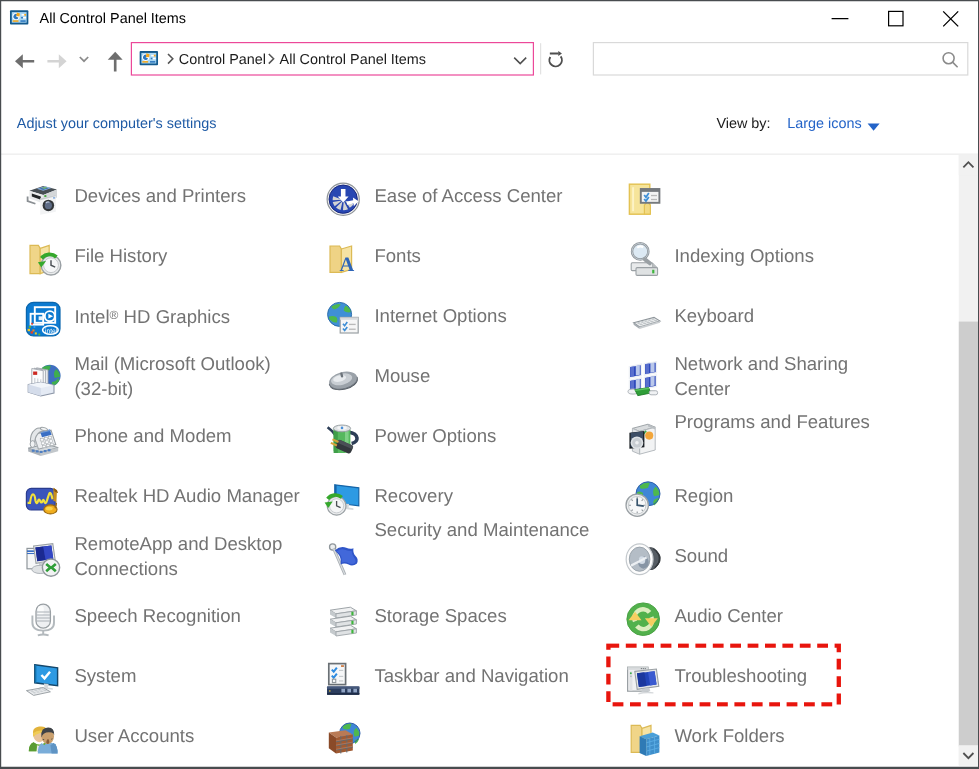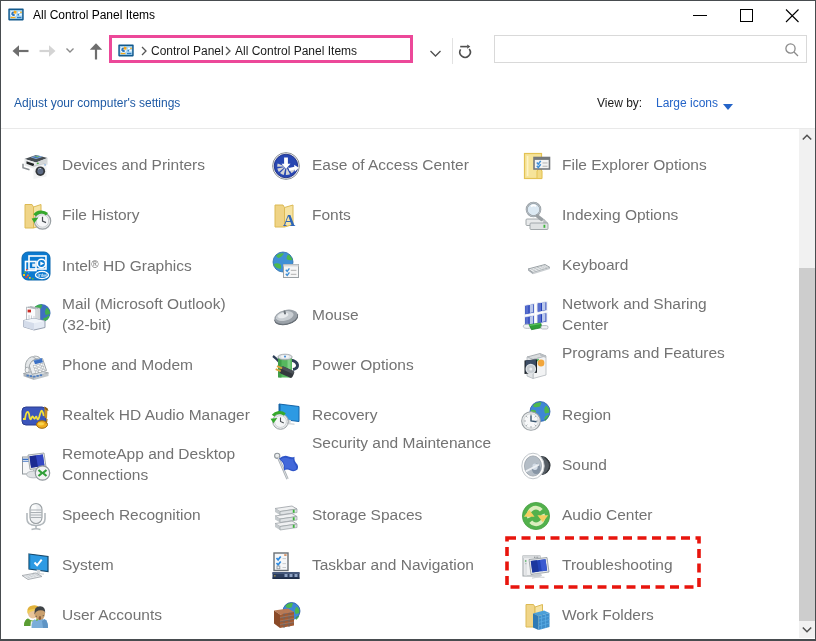--- a/index.html
+++ b/index.html
@@ -6,21 +6,21 @@
   font-family:"Liberation Sans", sans-serif; }
 .win { position:absolute; left:0; top:0; width:816px; height:641px; background:#fff; }
 .frame { position:absolute; left:0; top:0; width:816px; height:641px;
   border:1px solid #484c4f; border-bottom-width:2px; z-index:50; pointer-events:none; }
 .abs { position:absolute; }
 .titlebar { position:absolute; left:0; top:0; width:100%; height:31px; background:#fff; }
 .title-ico { position:absolute; left:8px; top:7px; }
 .title-txt { position:absolute; left:33px; top:0; height:31px; line-height:31px; font-size:12px; color:#000; }
 .capbtn { position:absolute; top:0; width:46px; height:30px; }
 .navbar { position:absolute; left:0; top:31px; width:100%; height:39px; background:#fff; }
-.addr { position:absolute; left:109px; top:4px; width:304px; height:28px; border:3px solid #ec4899; background:#fff; }
+.addr { position:absolute; left:109px; top:4px; width:336px; height:28px; border:1px solid #ec4899; background:#fff; }
 .search { position:absolute; left:494px; top:4px; width:313px; height:28px; border:1px solid #d9d9d9; background:#fff; }
 .crumb { position:absolute; top:0; height:26px; line-height:26px; font-size:12px; color:#1b1b1b; white-space:nowrap; }
 .headrow { position:absolute; left:0; top:70px; width:100%; height:58px; background:#fff; }
 .heading { position:absolute; left:14px; top:0; height:58px; line-height:66px; font-size:12px; color:#1e5aa5; }
 .viewby { position:absolute; top:0; height:58px; line-height:66px; font-size:12px; }
 .sep { position:absolute; left:0; top:128px; width:100%; height:1px; background:#e9e9e9; }
 .content { position:absolute; left:0; top:129px; width:100%; height:509px; background:#fff; }
 .icon { position:absolute; width:32px; height:32px; }
 .lbl { position:absolute; font-size:15.5px; line-height:21px; color:#737373;
   transform:translateY(-50%); white-space:nowrap; }
@@ -169,21 +169,20 @@
 <rect x="6.8" y="6" width="1.6" height="20" fill="#fdf3c6"></rect>
 <path d="M17 21 L19.5 18 L22 21 L22 28.5 L17 28.5 Z" fill="#f2da84" stroke="#e3c253" stroke-width="1"></path>
 <rect x="14" y="7.5" width="15.5" height="11.5" fill="#f3f3f3" stroke="#75797d" stroke-width="1.6"></rect>
 <rect x="14" y="7.5" width="15.5" height="2.4" fill="#75797d"></rect>
 <path d="M16.8 12.5 l1.5 1.8 2.4-3.4" stroke="#3f8fd6" stroke-width="1.5" fill="none"></path>
 <path d="M16.8 15.8 l1.5 1.8 2.4-3.4" stroke="#3f8fd6" stroke-width="1.5" fill="none"></path>
 <rect x="22.5" y="12.4" width="5" height="1.1" fill="#b9b9b9"></rect>
 <rect x="22.5" y="15.7" width="5" height="1.1" fill="#b9b9b9"></rect>
 </g>
       </svg></div>
-    <div class="lbl" style="left:562px;top:164px"><span>File Explorer Options</span></div>
 <div class="icon" style="left:20px;top:200px"><svg width="32" height="32" viewBox="0 0 32 32" style="">
 <g>
 <path d="M5 4.5 L12 4.5 L13.5 7 L13.5 28 L5 28 Z" fill="#f0d588" stroke="#dcba55" stroke-width="1"></path>
 <path d="M13.5 7 L21 4.5 L21 25.5 L13.5 28 Z" fill="#f6e3a3" stroke="#dcba55" stroke-width="1"></path>
 <circle cx="22.5" cy="21" r="8.2" fill="#e9ebec" stroke="#9aa0a4" stroke-width="1.2"></circle>
 <circle cx="22.5" cy="21" r="6.2" fill="#f6f7f8" stroke="#c2c6c9" stroke-width="0.8"></circle>
 <path d="M22.5 16.8 L22.5 21 L26 22.6" stroke="#4b5055" stroke-width="1.2" fill="none"></path>
 <path d="M14.6 15.2 A 8.6 8.6 0 0 1 27 14.2" fill="none" stroke="#35a82c" stroke-width="3.2"></path>
 <polygon points="11.6,18.5 18.4,17.4 14.4,22.9" fill="#35a82c"></polygon>
 </g>
@@ -245,20 +244,21 @@
 <path d="M4 14 Q7 12.5 10 14 Q12 16 10.5 19 Q6.5 18.5 4.5 16 Z" fill="#4db84d"></path>
 <circle cx="13" cy="12" r="10" fill="none" stroke="#2a6ca8" stroke-width="0.8"></circle>
 <rect x="13.5" y="14.5" width="15" height="13" fill="#f6f6f6" stroke="#9aa0a4" stroke-width="1"></rect>
 <rect x="13.5" y="14.5" width="15" height="2" fill="#d8dadc"></rect>
 <path d="M15.8 19.8 l1.4 1.6 2.2-3" stroke="#3f8fd6" stroke-width="1.4" fill="none"></path>
 <path d="M15.8 23.8 l1.4 1.6 2.2-3" stroke="#3f8fd6" stroke-width="1.4" fill="none"></path>
 <rect x="20.8" y="19.8" width="5.6" height="1.1" fill="#b9b9b9"></rect>
 <rect x="20.8" y="23.8" width="5.6" height="1.1" fill="#b9b9b9"></rect>
 </g>
       </svg></div>
+    <div class="lbl" style="left:312px;top:264px"><span>Internet Options</span></div>
 <div class="icon" style="left:520px;top:250px"><svg width="32" height="32" viewBox="0 0 32 32" style="">
 <g>
 <polygon points="8,19 25,14.5 30,17.5 13,22.5" fill="#eceeef" stroke="#8f969b" stroke-width="0.9"></polygon>
 <polygon points="8,19 13,22.5 13,24.2 8,20.6" fill="#a7adb2"></polygon>
 <polygon points="13,22.5 30,17.5 30,19 13,24.2" fill="#caced1"></polygon>
 <g fill="#c0c5c8">
 <polygon points="10.5,19 12.5,18.4 14,19.3 12,19.9"></polygon>
             <polygon points="13.5,18.2 15.5,17.6 17,18.5 15,19.1"></polygon>
 <polygon points="16.5,17.4 18.5,16.8 20,17.7 18,18.3"></polygon>
             <polygon points="19.5,16.6 21.5,16 23,16.9 21,17.5"></polygon>

